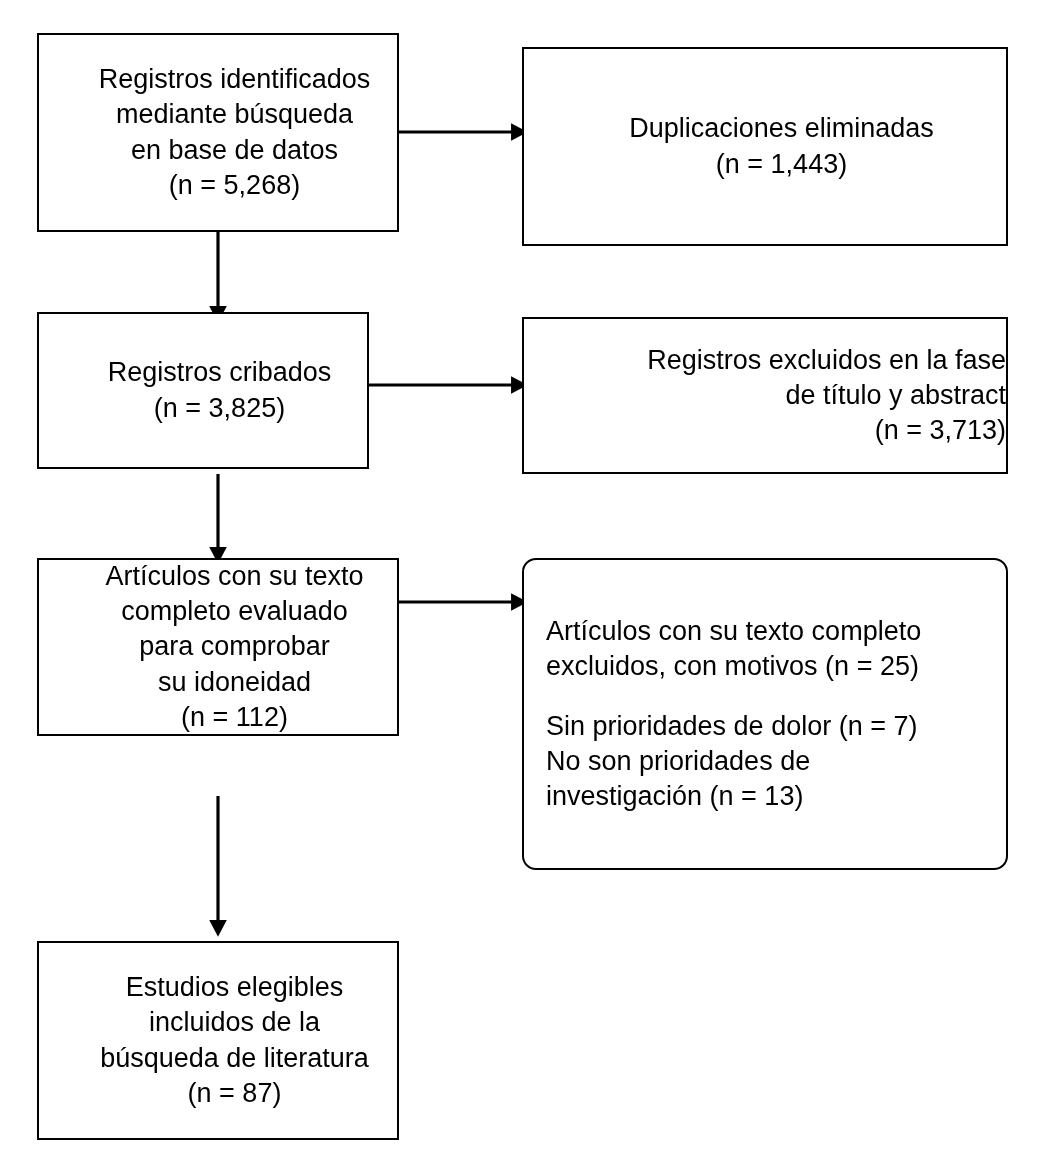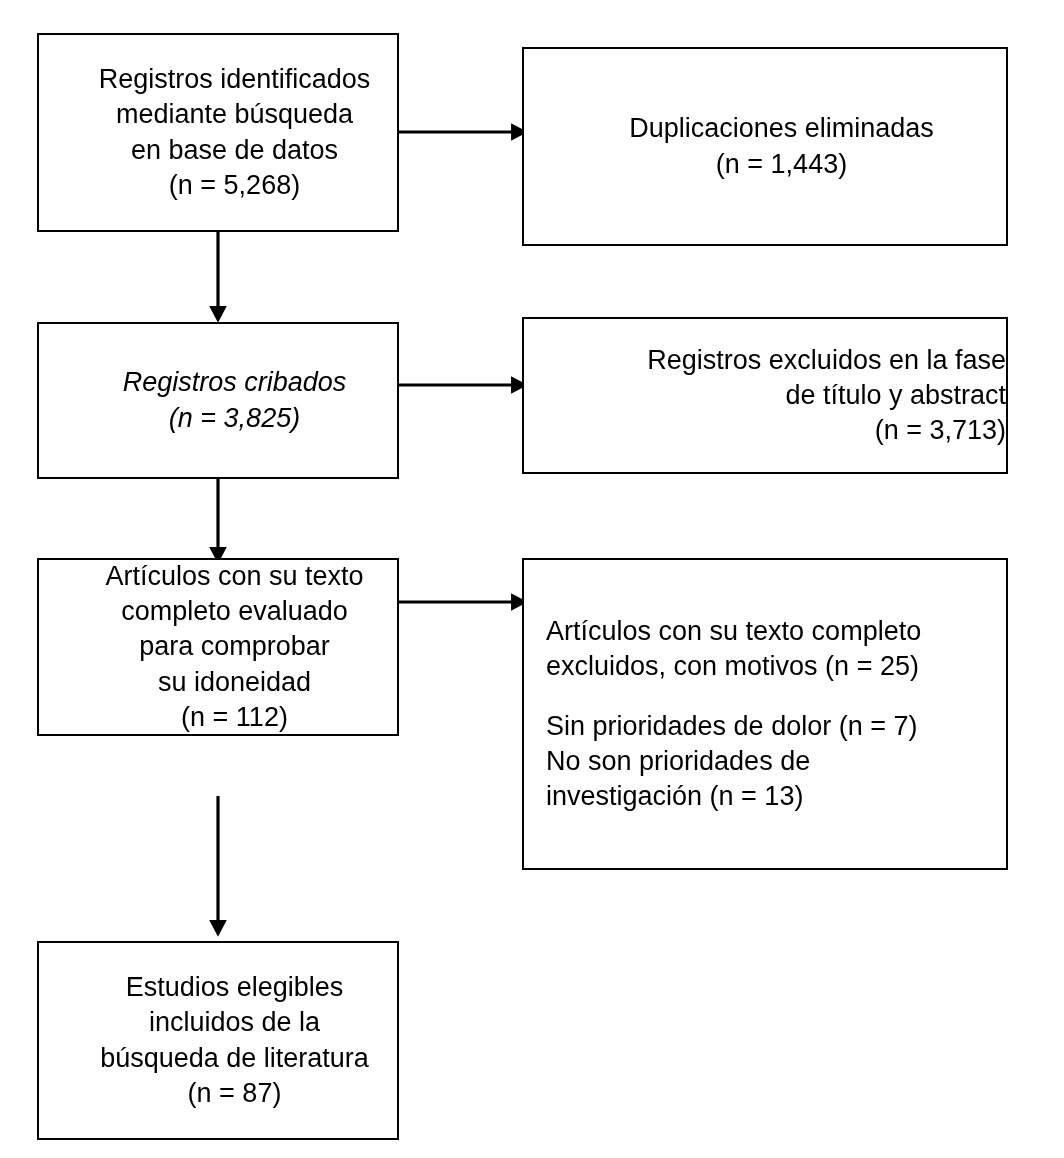--- a/index.html
+++ b/index.html
@@ -30,20 +30,21 @@
   }
   .flow-box.centered {
     align-items: center;
     text-align: center;
   }
   .flow-box.left-aligned {
     align-items: flex-start;
     text-align: left;
     padding-left: 22px;
     padding-right: 12px;
+    border-radius: 14px;
   }
   .box-line {
     white-space: pre;
     display: block;
   }
   .box-line.spacer {
     height: 0.9em;
   }
   #arrow-layer {
     position: absolute;
@@ -84,21 +85,21 @@
     <span class="box-line">mediante búsqueda</span>
     <span class="box-line">en base de datos</span>
     <span class="box-line">(n = 5,268)</span>
   </div>
 
   <div class="flow-box centered" style="left:522px; top:33px; width:486px; height:199px;margin-top:14px;">
     <span class="box-line">Duplicaciones eliminadas</span>
     <span class="box-line">(n = 1,443)</span>
   </div>
 
-  <div class="flow-box centered" style="left:37px; top:322px; width:362px; height:157px;font-style:italic;">
+  <div class="flow-box centered" style="left:37px; top:312px; width:332px; height:157px;">
     <span class="box-line">Registros cribados</span>
     <span class="box-line">(n = 3,825)</span>
   </div>
 
   <div class="flow-box centered" style="left:522px; top:317px; width:486px; height:157px;align-items:flex-end;">
     <span class="box-line">Registros excluidos en la fase</span>
     <span class="box-line">de título y abstract</span>
     <span class="box-line">(n = 3,713)</span>
   </div>
 

